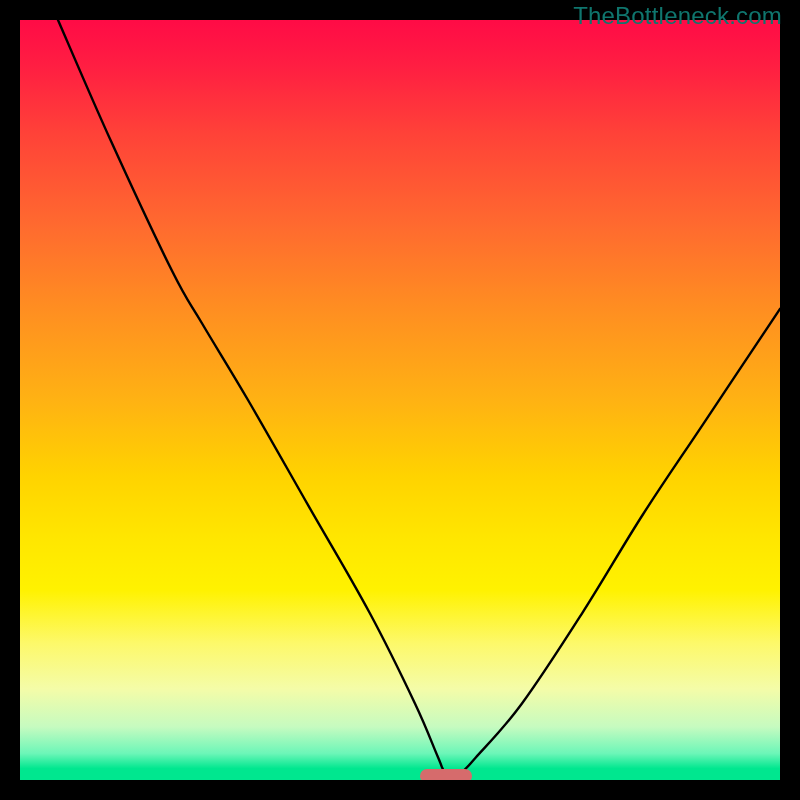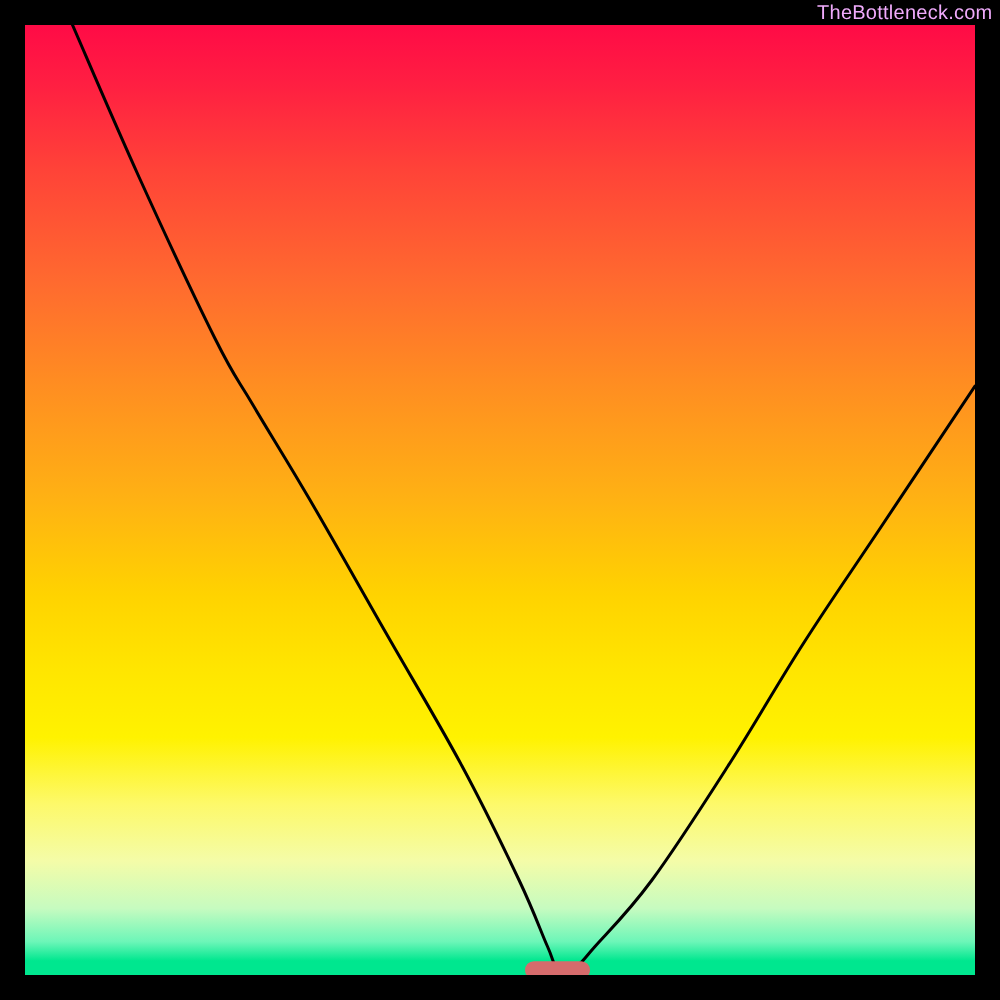--- a/index.html
+++ b/index.html
@@ -47,23 +47,23 @@
       #f4fca8 88%,
       #c6fbc0 93%,
       #6cf6b8 96.5%,
       #00e78f 98.5%,
       #00e78f 100%
     );
   }
   .watermark {
     position: absolute;
     top: 2px;
-    right: 6px;
-    color: #f0abfc;
-    font-size: 16px;
+    right: 18px;
+    color: #0f766e;
+    font-size: 24px;
     font-weight: 500;
     letter-spacing: 0.2px;
     user-select: none;
   }
   .curve-svg {
     position: absolute;
     left: 0;
     top: 0;
     width: 760px;
     height: 760px;

